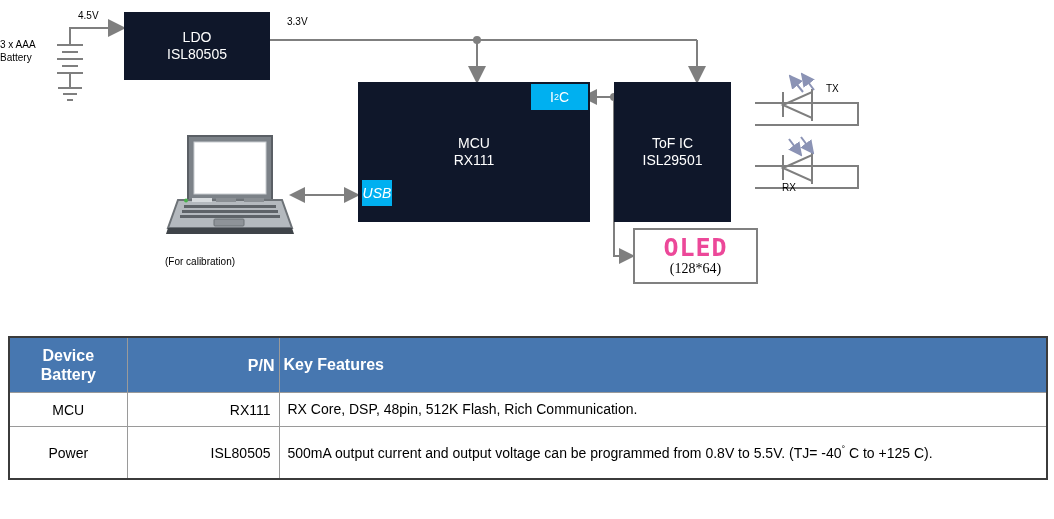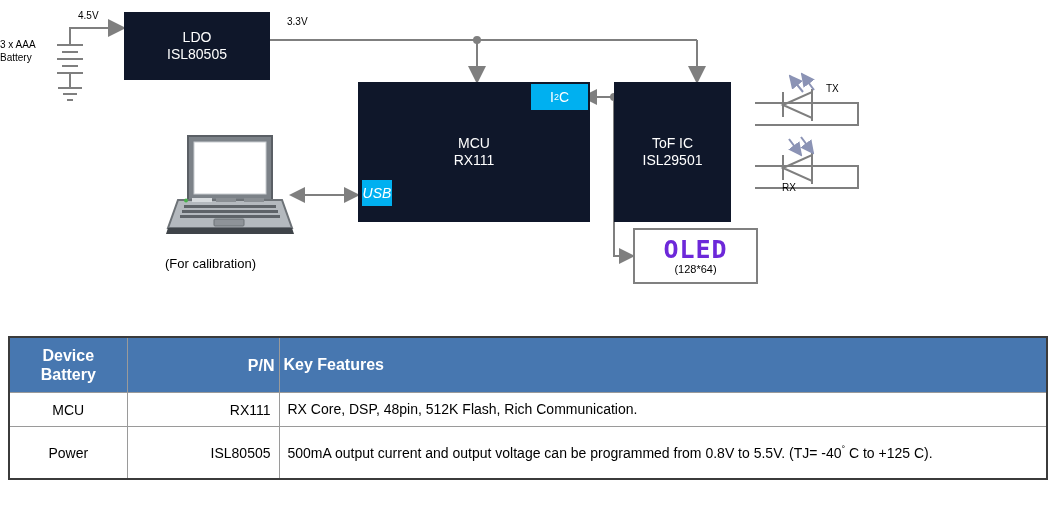--- a/index.html
+++ b/index.html
@@ -51,35 +51,35 @@
     color: #000000;
     font-size: 10px;
     white-space: nowrap;
     z-index: 4;
   }
   #lbl-45v   { left: 78px;  top: 10px; }
   #lbl-33v   { left: 287px; top: 16px; }
   #lbl-batt  { left: 0px;   top: 38px; width: 60px; text-align: left; line-height: 1.3; white-space: normal;}
   #lbl-tx    { left: 782px; top: 83px; margin-left: 44px; }
   #lbl-rx    { left: 782px; top: 146px; margin-top: 36px; }
-  #lbl-calib { left: 165px; top: 256px; font-size: 13px; }
+  #lbl-calib { left: 165px; top: 256px; font-size: 10px; }
 
   
   #oled {
     position: absolute; left: 633px; top: 228px; width: 125px; height: 56px;
     background: #ffffff; border: 2px solid #808080; z-index: 4;
     display: flex; flex-direction: column; align-items: center; justify-content: center;
   }
   #oled-text {
     font-family: "DejaVu Sans Mono", monospace;
     font-size: 25px; font-weight: bold; letter-spacing: 1px;
-    color: #6d28d9; line-height: 1;
+    color: #ec4899; line-height: 1;
     -webkit-text-stroke: 0px;
   }
-  #oled-res { font-size: 11px; color: #000; margin-top: 1px; }
+  #oled-res { font-size: 14px; color: #000; margin-top: 1px; font-family: Liberation Serif, serif; }
 
   
   #laptop { position: absolute; left: 160px; top: 128px; width: 140px; height: 120px; z-index: 4; }
 
   
   #tbl-wrap { position: absolute; left: 8px; top: 336px; width: 1040px; }
   table { border-collapse: collapse; width: 1040px; table-layout: fixed; }
   th, td { border: 1px solid #9a9a9a; }
   thead th {
     background: #4777b0; color: #ffffff; font-size: 16px; font-weight: bold;

